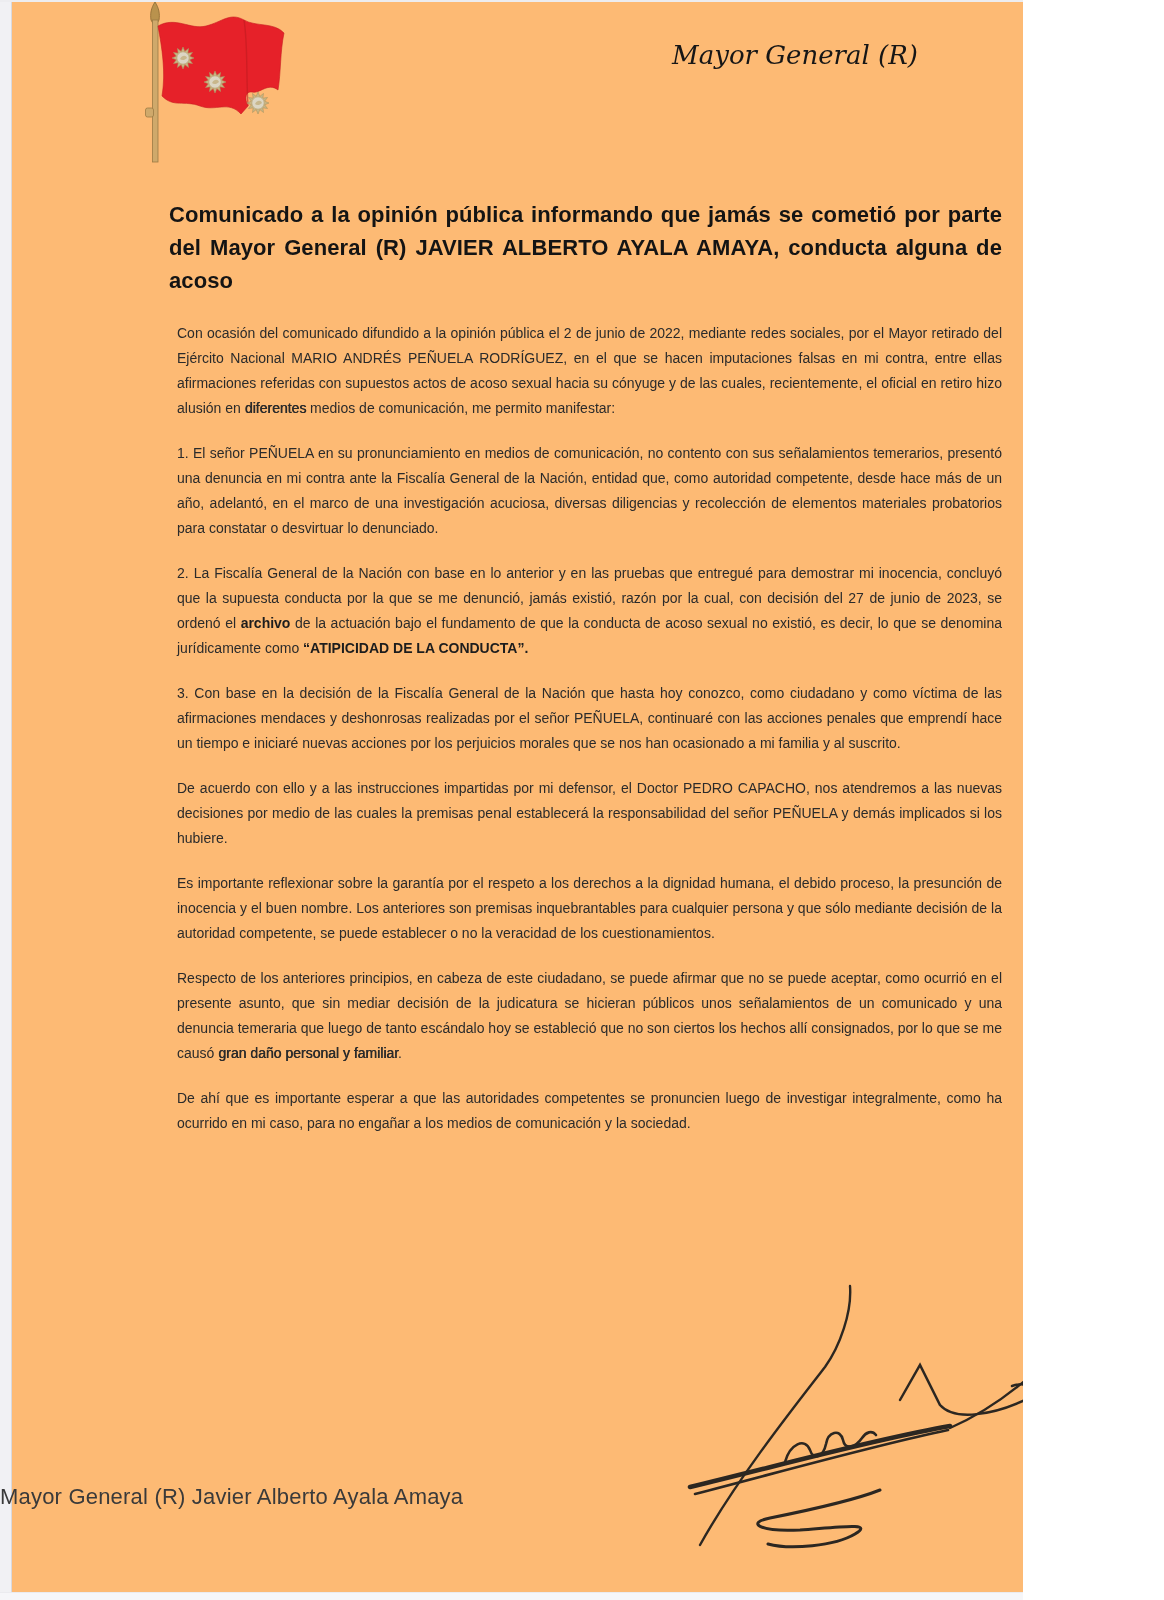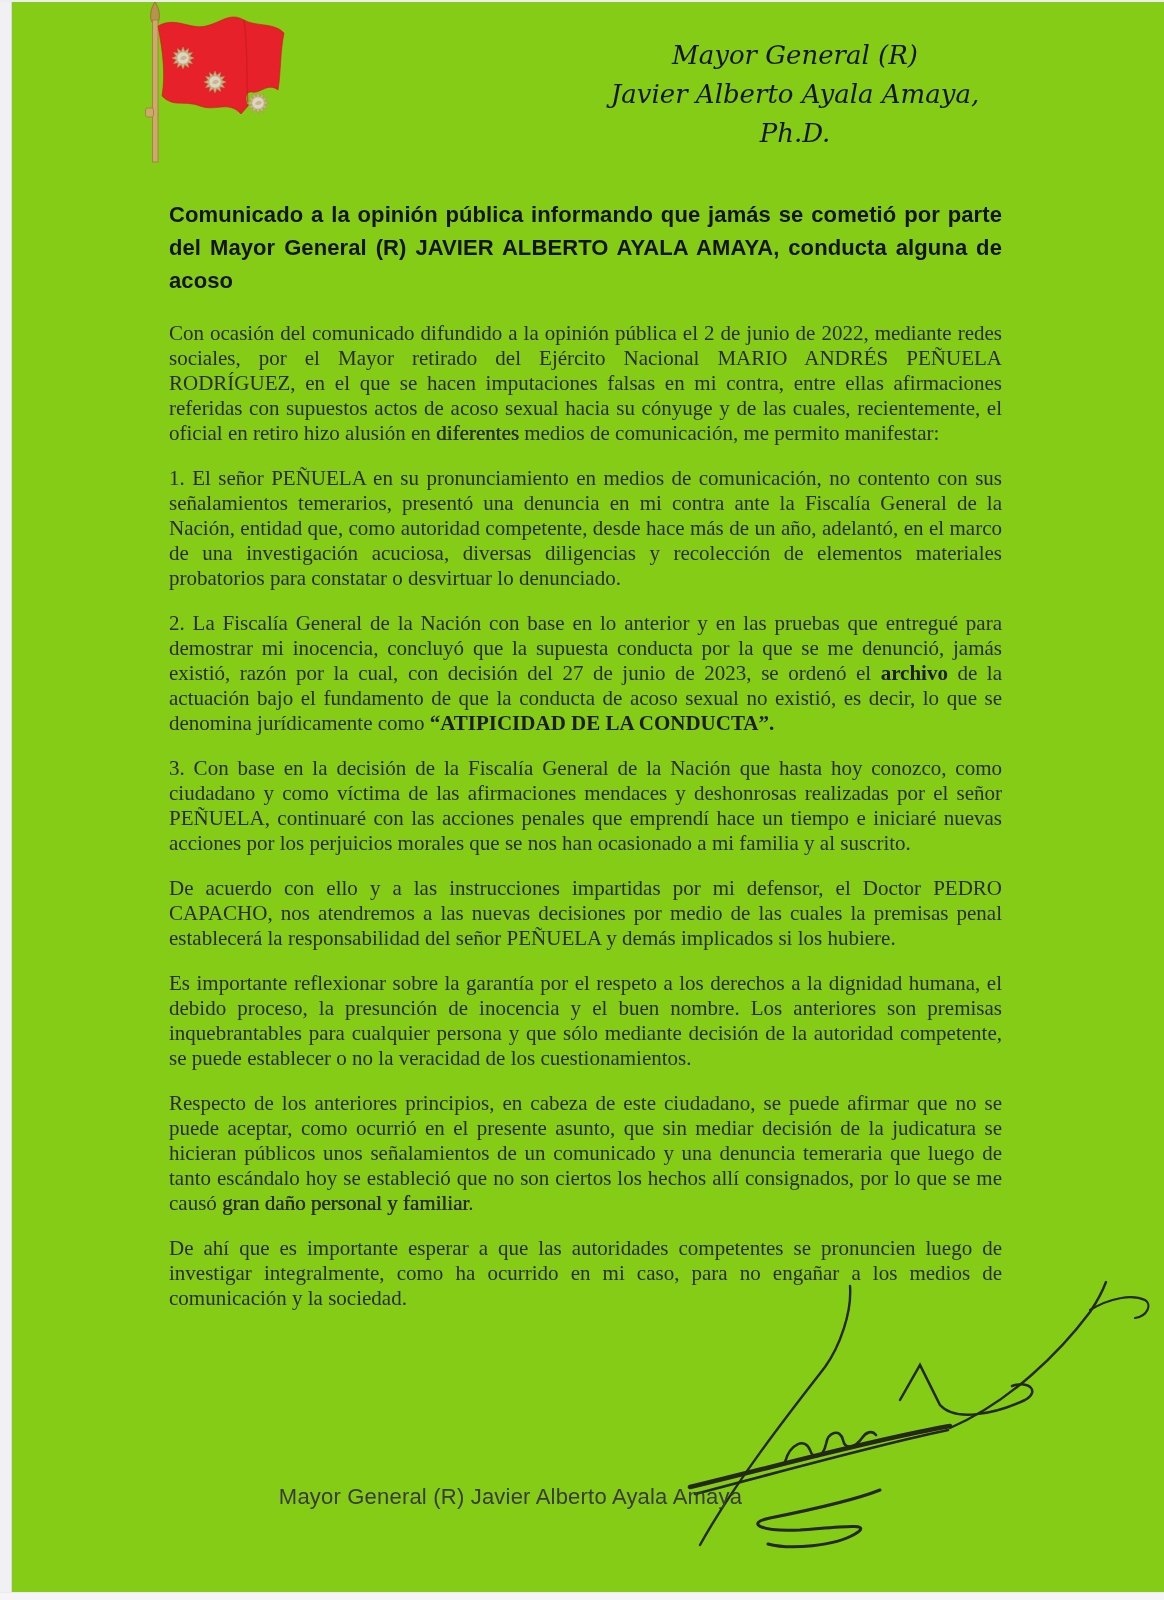--- a/index.html
+++ b/index.html
@@ -1,19 +1,19 @@
 <!DOCTYPE html>
 <html lang="es"><head>
 <meta charset="utf-8">
 <style>
   html,body{margin:0;padding:0;background:#ffffff;}
   .page{
     position:relative;
-    width:1164px;height:1600px;
-    background:#84cc16;
+    width:1023px;height:1600px;
+    background:#fdba74;
     font-family:"Liberation Sans",sans-serif;
     color:#2b2b2b;
     overflow:hidden;
   }
   
   .edge-left{position:absolute;left:0;top:0;width:11px;height:100%;
     background:#f1f1f4;border-right:1px solid #d9d9de;}
   .edge-top{position:absolute;left:0;top:0;width:100%;height:2px;background:#ededf0;}
   .edge-bottom{position:absolute;left:0;bottom:0;width:100%;height:7px;
     background:#f6f6f9;border-top:1px solid #ebebef;}
@@ -30,29 +30,29 @@
 
   .content{
     position:absolute;left:169px;top:198px;width:833px;
   }
   .doc-title{
     font-size:22px;line-height:33px;font-weight:700;color:#141414;
     text-align:justify;letter-spacing:.1px;
     margin:0 0 24px 0;
   }
   .para{
-    font-size:21px;line-height:25px;margin:0 0 20px 0;
-    text-align:justify;color:#2b2b2b;font-family:Liberation Serif, serif;
+    font-size:14px;line-height:25px;margin:0 0 20px 8px;
+    text-align:justify;color:#2b2b2b;
   }
   .b{font-weight:700;color:#1d1d1d;}
   .md{text-shadow:.45px 0 0 currentColor;} 
 
   .signoff{
     position:absolute;left:0;right:143px;top:1484px;
-    text-align:center;font-size:22px;color:#3a3a3a;letter-spacing:.2px;
+    text-align:left;font-size:22px;color:#3a3a3a;letter-spacing:.2px;
   }
 
   .signature{position:absolute;left:640px;top:1272px;}
 </style>
 </head>
 <body>
 
 <div class="page">
 
   <div class="edge-left"></div>
@@ -77,21 +77,20 @@
              C152,52 153,72 150,90 C140,82 132,94 124,92 C118,91 116,98 120,106
              L113,114 C100,100 88,112 72,106 C56,100 46,108 34,96 C38,72 34,48 30,26 Z" fill="#e62129" stroke="#c71a20" stroke-width="0.6"></path>
     <path d="M116,20 C120,45 118,75 120,106" fill="none" stroke="#c01a20" stroke-width="1.4" opacity="0.6"></path>
     <use href="#sb" transform="translate(55,58)"></use>
     <use href="#sb" transform="translate(87,82)"></use>
     <use href="#sb" transform="translate(130,103)"></use>
   </svg>
 
   <div class="letterhead">
     <div>Mayor General (R)</div>
-    <div>Javier Alberto Ayala Amaya, Ph.D.</div>
   </div>
 
   <div class="content">
     <h1 class="doc-title">Comunicado a la opinión pública informando que jamás se cometió por parte del Mayor General (R) JAVIER ALBERTO AYALA AMAYA, conducta alguna de acoso</h1>
 
     <p class="para"><span>Con ocasión del comunicado difundido a la opinión pública el 2 de junio de 2022, mediante redes sociales, por el Mayor retirado del Ejército Nacional MARIO ANDRÉS PEÑUELA RODRÍGUEZ, en el que se hacen imputaciones falsas en mi contra, entre ellas afirmaciones referidas con supuestos actos de acoso sexual hacia su cónyuge y de las cuales, recientemente, el oficial en retiro hizo alusión en </span><span class="md">diferentes</span><span> medios de comunicación, me permito manifestar:</span></p>
 
     <p class="para">1. El señor PEÑUELA en su pronunciamiento en medios de comunicación, no contento con sus señalamientos temerarios, presentó una denuncia en mi contra ante la Fiscalía General de la Nación, entidad que, como autoridad competente, desde hace más de un año, adelantó, en el marco de una investigación acuciosa, diversas diligencias y recolección de elementos materiales probatorios para constatar o desvirtuar lo denunciado.</p>
 
     <p class="para"><span>2. La Fiscalía General de la Nación con base en lo anterior y en las pruebas que entregué para demostrar mi inocencia, concluyó que la supuesta conducta por la que se me denunció, jamás existió, razón por la cual, con decisión del 27 de junio de 2023, se ordenó el </span><span class="b">archivo</span><span> de la actuación bajo el fundamento de que la conducta de acoso sexual no existió, es decir, lo que se denomina jurídicamente como </span><span class="b">“ATIPICIDAD DE LA CONDUCTA”.</span></p>

